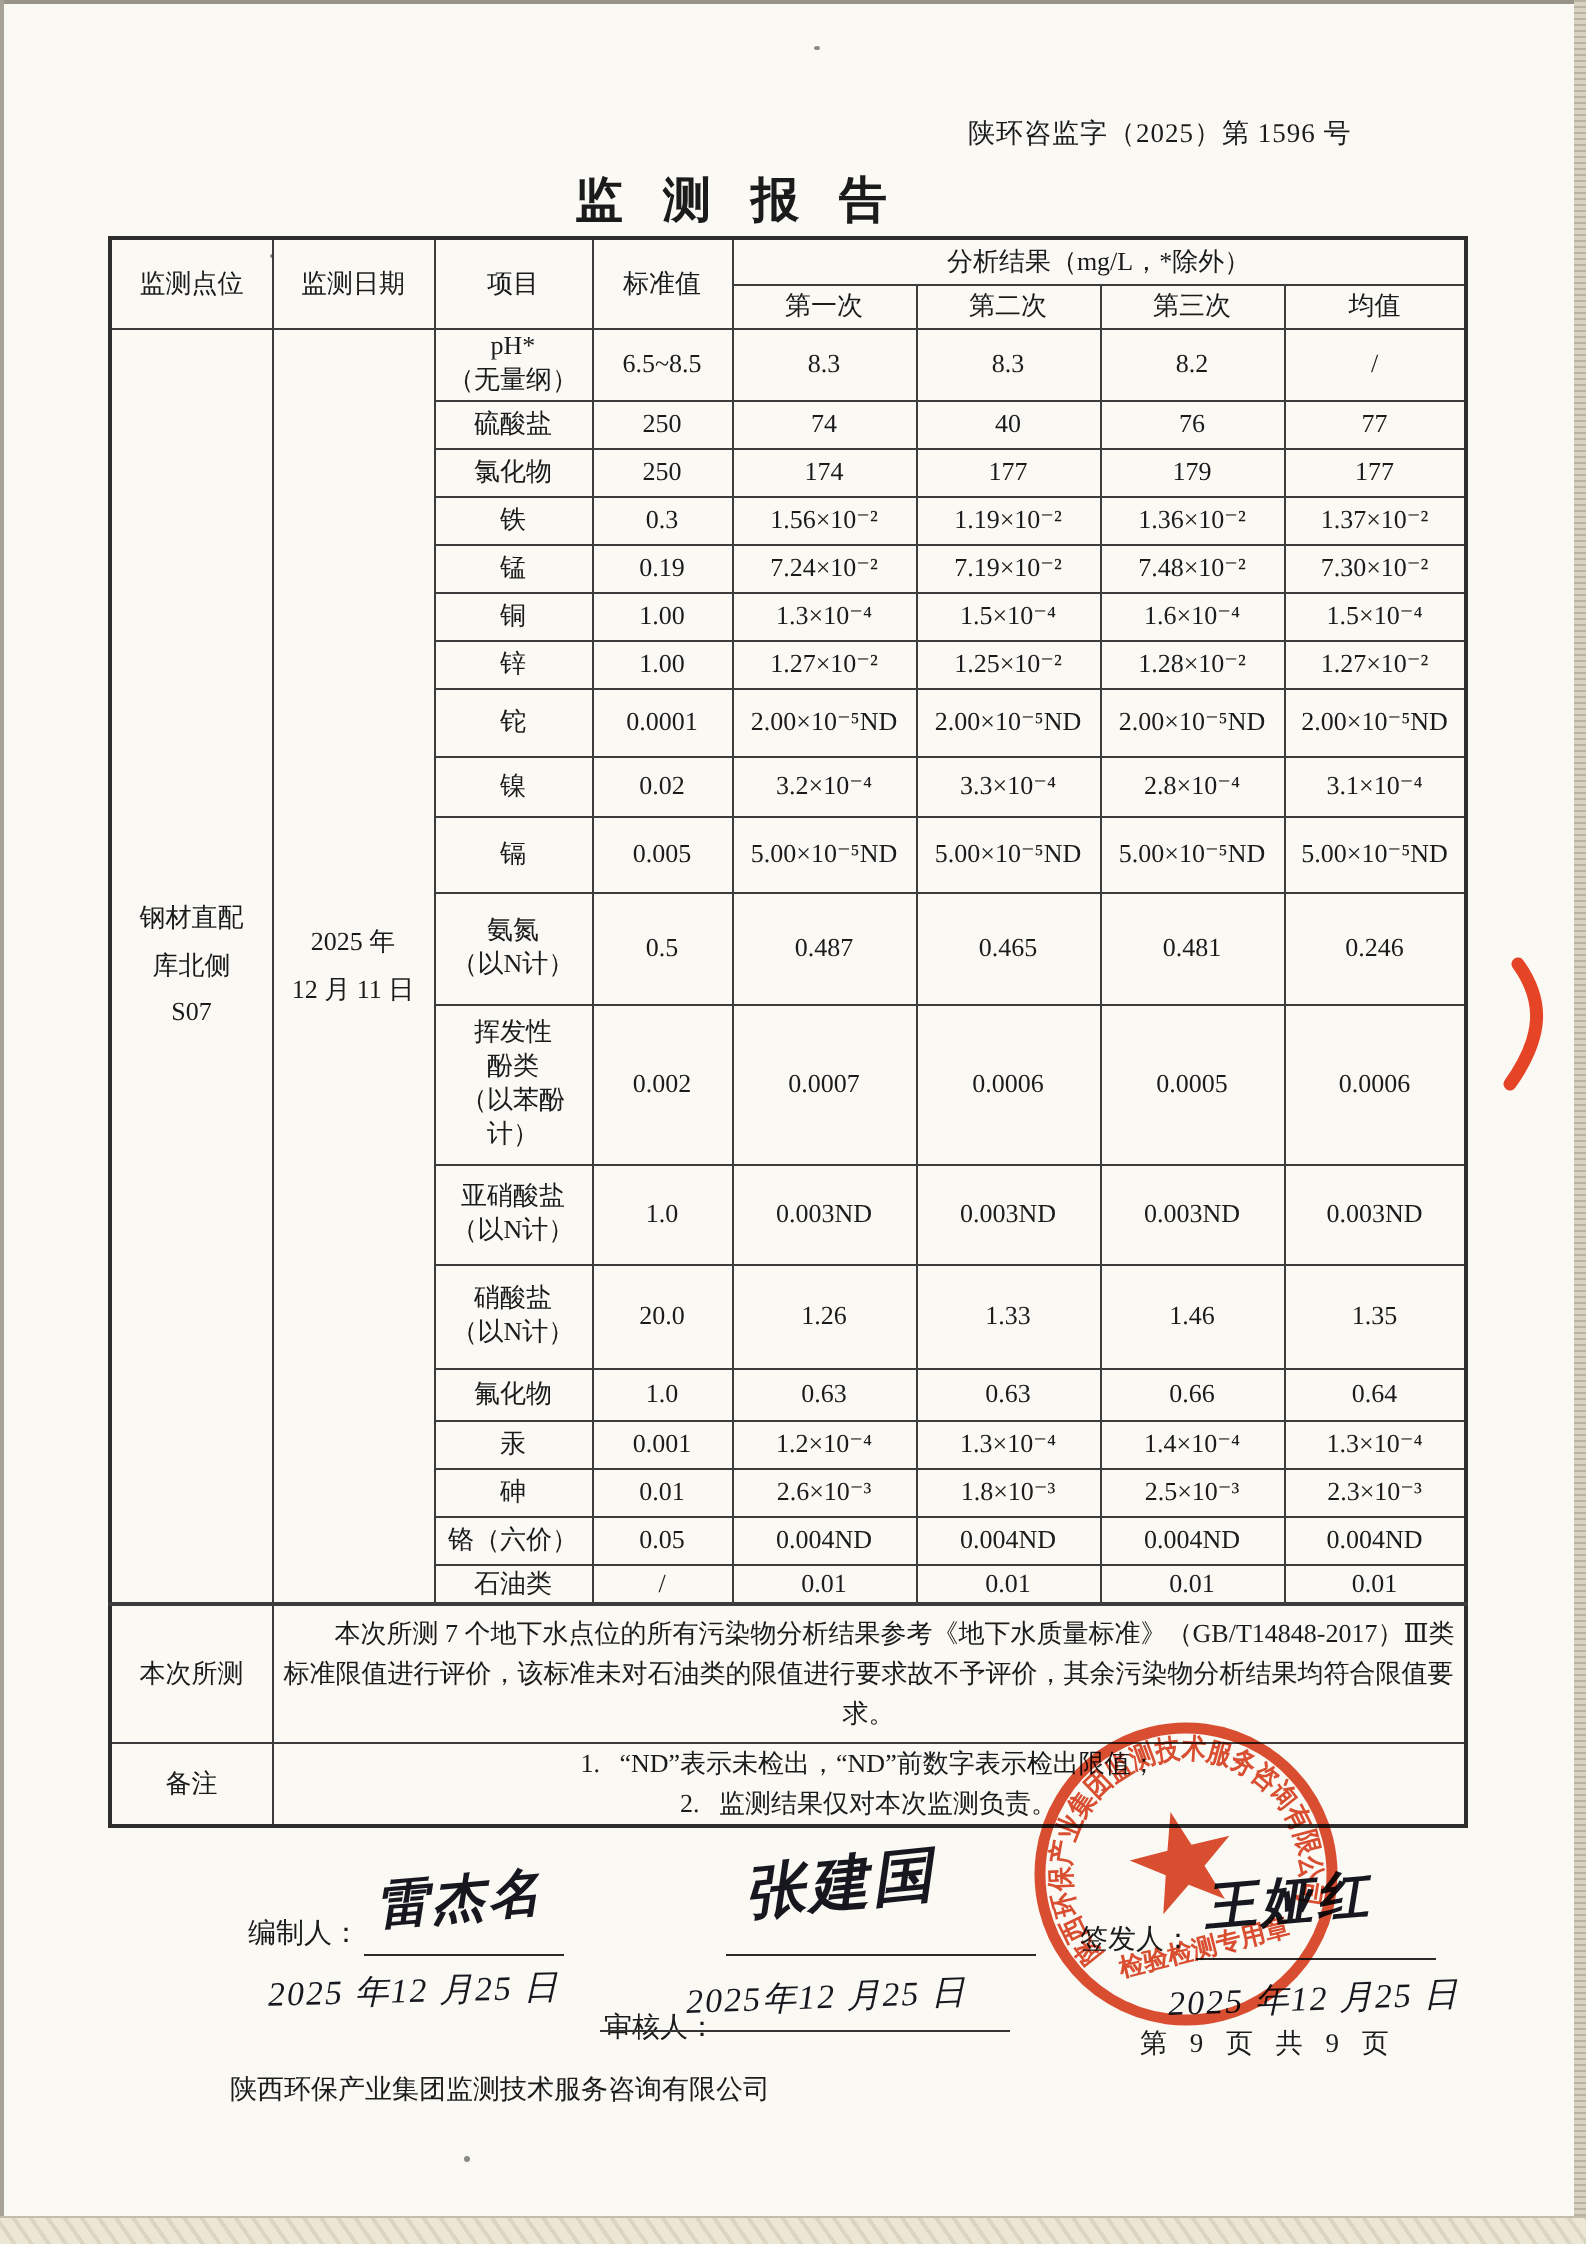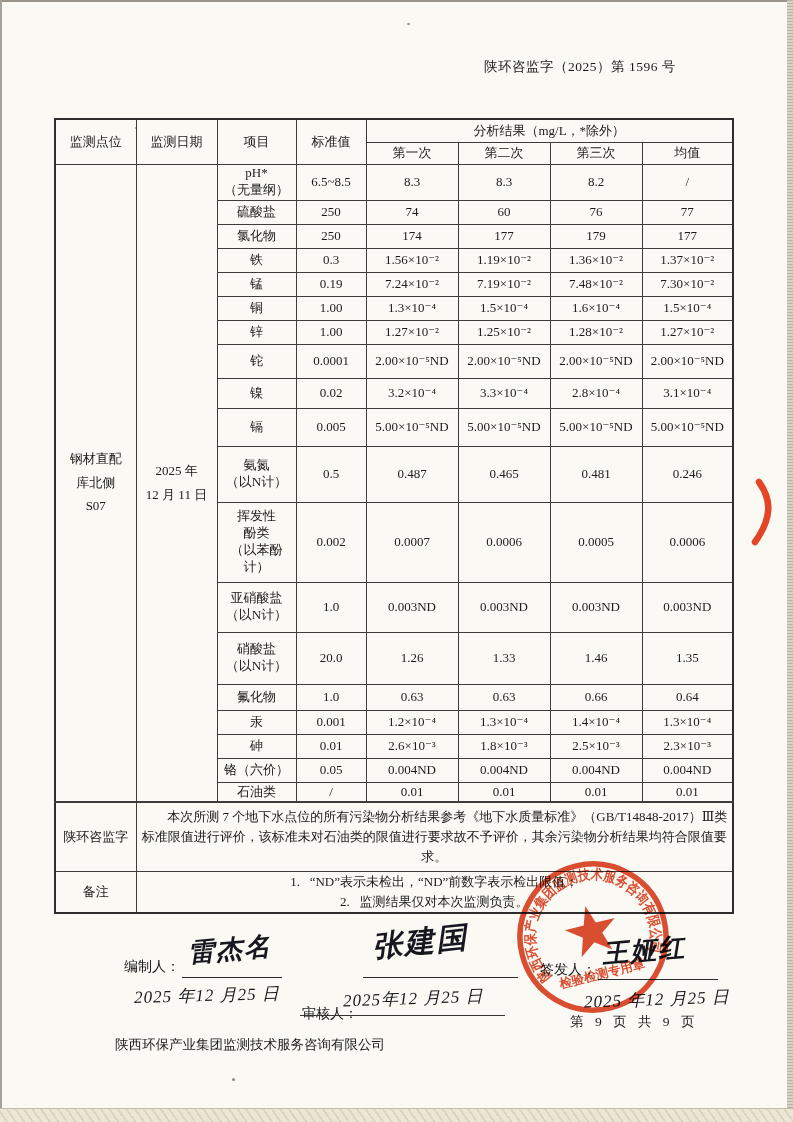--- a/index.html
+++ b/index.html
@@ -56,20 +56,21 @@
 <div class="page">
   <div class="edge-top"></div>
   <div class="edge-left"></div>
   <div class="edge-right"></div>
   <div class="edge-bottom"></div>
   <div class="speck" style="left:135px;top:127px;width:2px;height:2px;"></div>
   <div class="speck" style="left:407px;top:23px;width:3px;height:2px;"></div>
   <div class="speck" style="left:232px;top:1078px;width:3px;height:3px;"></div>
 
   <div class="ref-no">陕环咨监字（2025）第 1596 号</div>
+  <div class="doc-title">监 测 报 告</div>
 
   <table class="report">
     <colgroup>
       <col style="width:81px">
         <col style="width:81px">
         <col style="width:79px">
         <col style="width:70px">
       <col style="width:92px">
         <col style="width:92px">
         <col style="width:92px">
@@ -101,21 +102,21 @@
         <td>6.5~8.5</td>
         <td>8.3</td>
         <td>8.3</td>
         <td>8.2</td>
         <td>/</td>
       </tr>
       <tr style="height:24px">
         <td>硫酸盐</td>
         <td>250</td>
         <td>74</td>
-        <td>60</td>
+        <td>40</td>
         <td>76</td>
         <td>77</td>
       </tr>
       <tr style="height:24px">
         <td>氯化物</td>
         <td>250</td>
         <td>174</td>
         <td>177</td>
         <td>179</td>
         <td>177</td>
@@ -249,21 +250,21 @@
       <tr style="height:16px">
         <td>石油类</td>
         <td>/</td>
         <td>0.01</td>
         <td>0.01</td>
         <td>0.01</td>
         <td>0.01</td>
       </tr>
 
       <tr style="height:70px" class="sep-top">
-        <td class="label-cell">陕环咨监字</td>
+        <td class="label-cell">本次所测</td>
         <td colspan="7" class="eval-text">本次所测 7 个地下水点位的所有污染物分析结果参考《地下水质量标准》（GB/T14848-2017）Ⅲ类标准限值进行评价，该标准未对石油类的限值进行要求故不予评价，其余污染物分析结果均符合限值要求。</td>
       </tr>
       <tr style="height:38px">
         <td class="label-cell">备注</td>
         <td colspan="7" class="remarks-cell">
           <div>1.&nbsp;&nbsp;&nbsp;“ND”表示未检出，“ND”前数字表示检出限值；</div>
           <div>2.&nbsp;&nbsp;&nbsp;监测结果仅对本次监测负责。</div>
         </td>
       </tr>
     </tbody>

